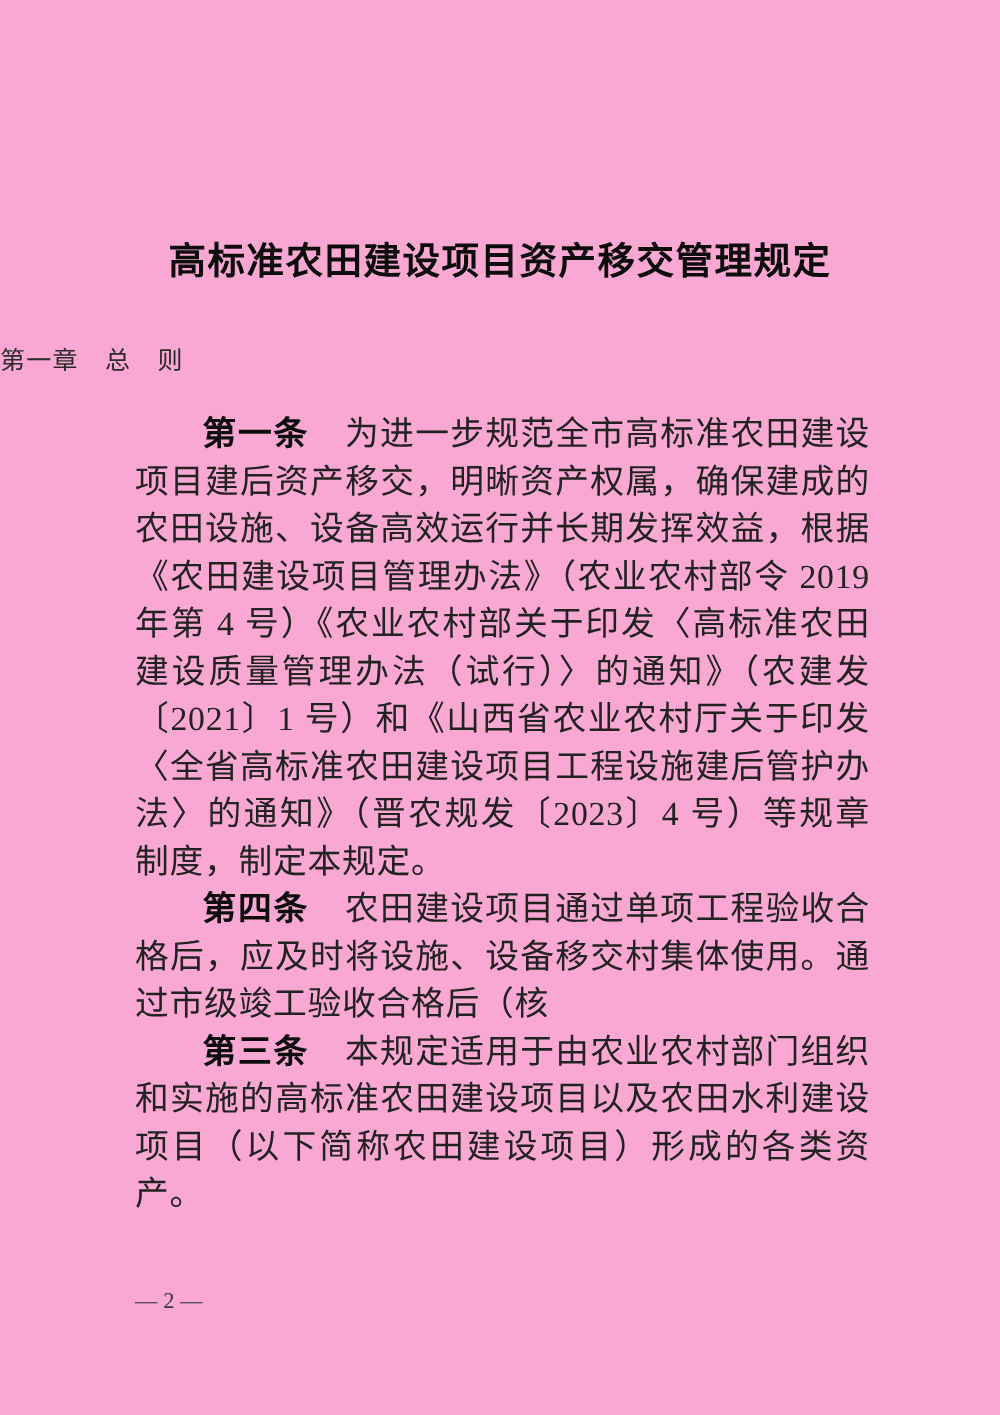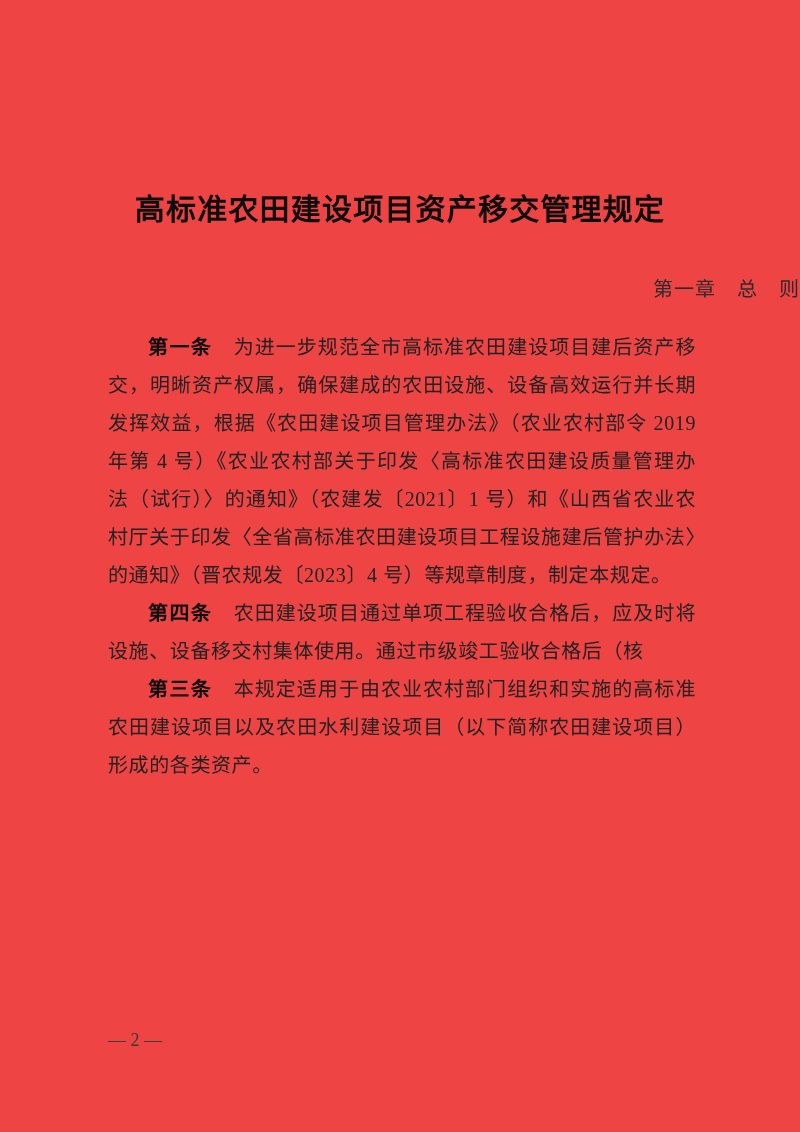--- a/index.html
+++ b/index.html
@@ -7,21 +7,21 @@
     margin: 0;
     padding: 0;
     background: #ffffff;
   }
 
   .page {
     position: relative;
     width: 800px;
     height: 1132px;
     margin: 0 auto;
-    background: #ef4444;
+    background: #f9a8d4;
     overflow: hidden;
     font-family: "Liberation Serif", "DejaVu Serif", serif;
     color: #1a1a1a;
     -webkit-font-smoothing: antialiased;
   }
 
   
   .doc-title {
     position: absolute;
     left: 0;
@@ -36,42 +36,42 @@
     color: #0d0d0d;
     white-space: nowrap;
   }
 
   
   .chapter-heading {
     position: absolute;
     left: 0;
     right: 0;
     top: 256px;
-    text-align: right;
+    text-align: left;
     font-family: "Liberation Sans", "DejaVu Sans", sans-serif;
     font-weight: 400;
     font-size: 20px;
     line-height: 32px;
     letter-spacing: 1px;
     color: #2b2b2b;
     white-space: pre;
   }
 
   
   .body-block {
     position: absolute;
     left: 108px;
     top: 328px;
     width: 588px;
   }
 
   .article {
     margin: 0 0 0 0;
     font-family: "Liberation Serif", "DejaVu Serif", serif;
-    font-size: 20px;
+    font-size: 27px;
     line-height: 38px;
     color: #222222;
     text-align: justify;
     text-justify: inter-character;
     text-indent: 2em;
     letter-spacing: 0.6px;
     word-break: break-all;
   }
 
   .article .marker {

